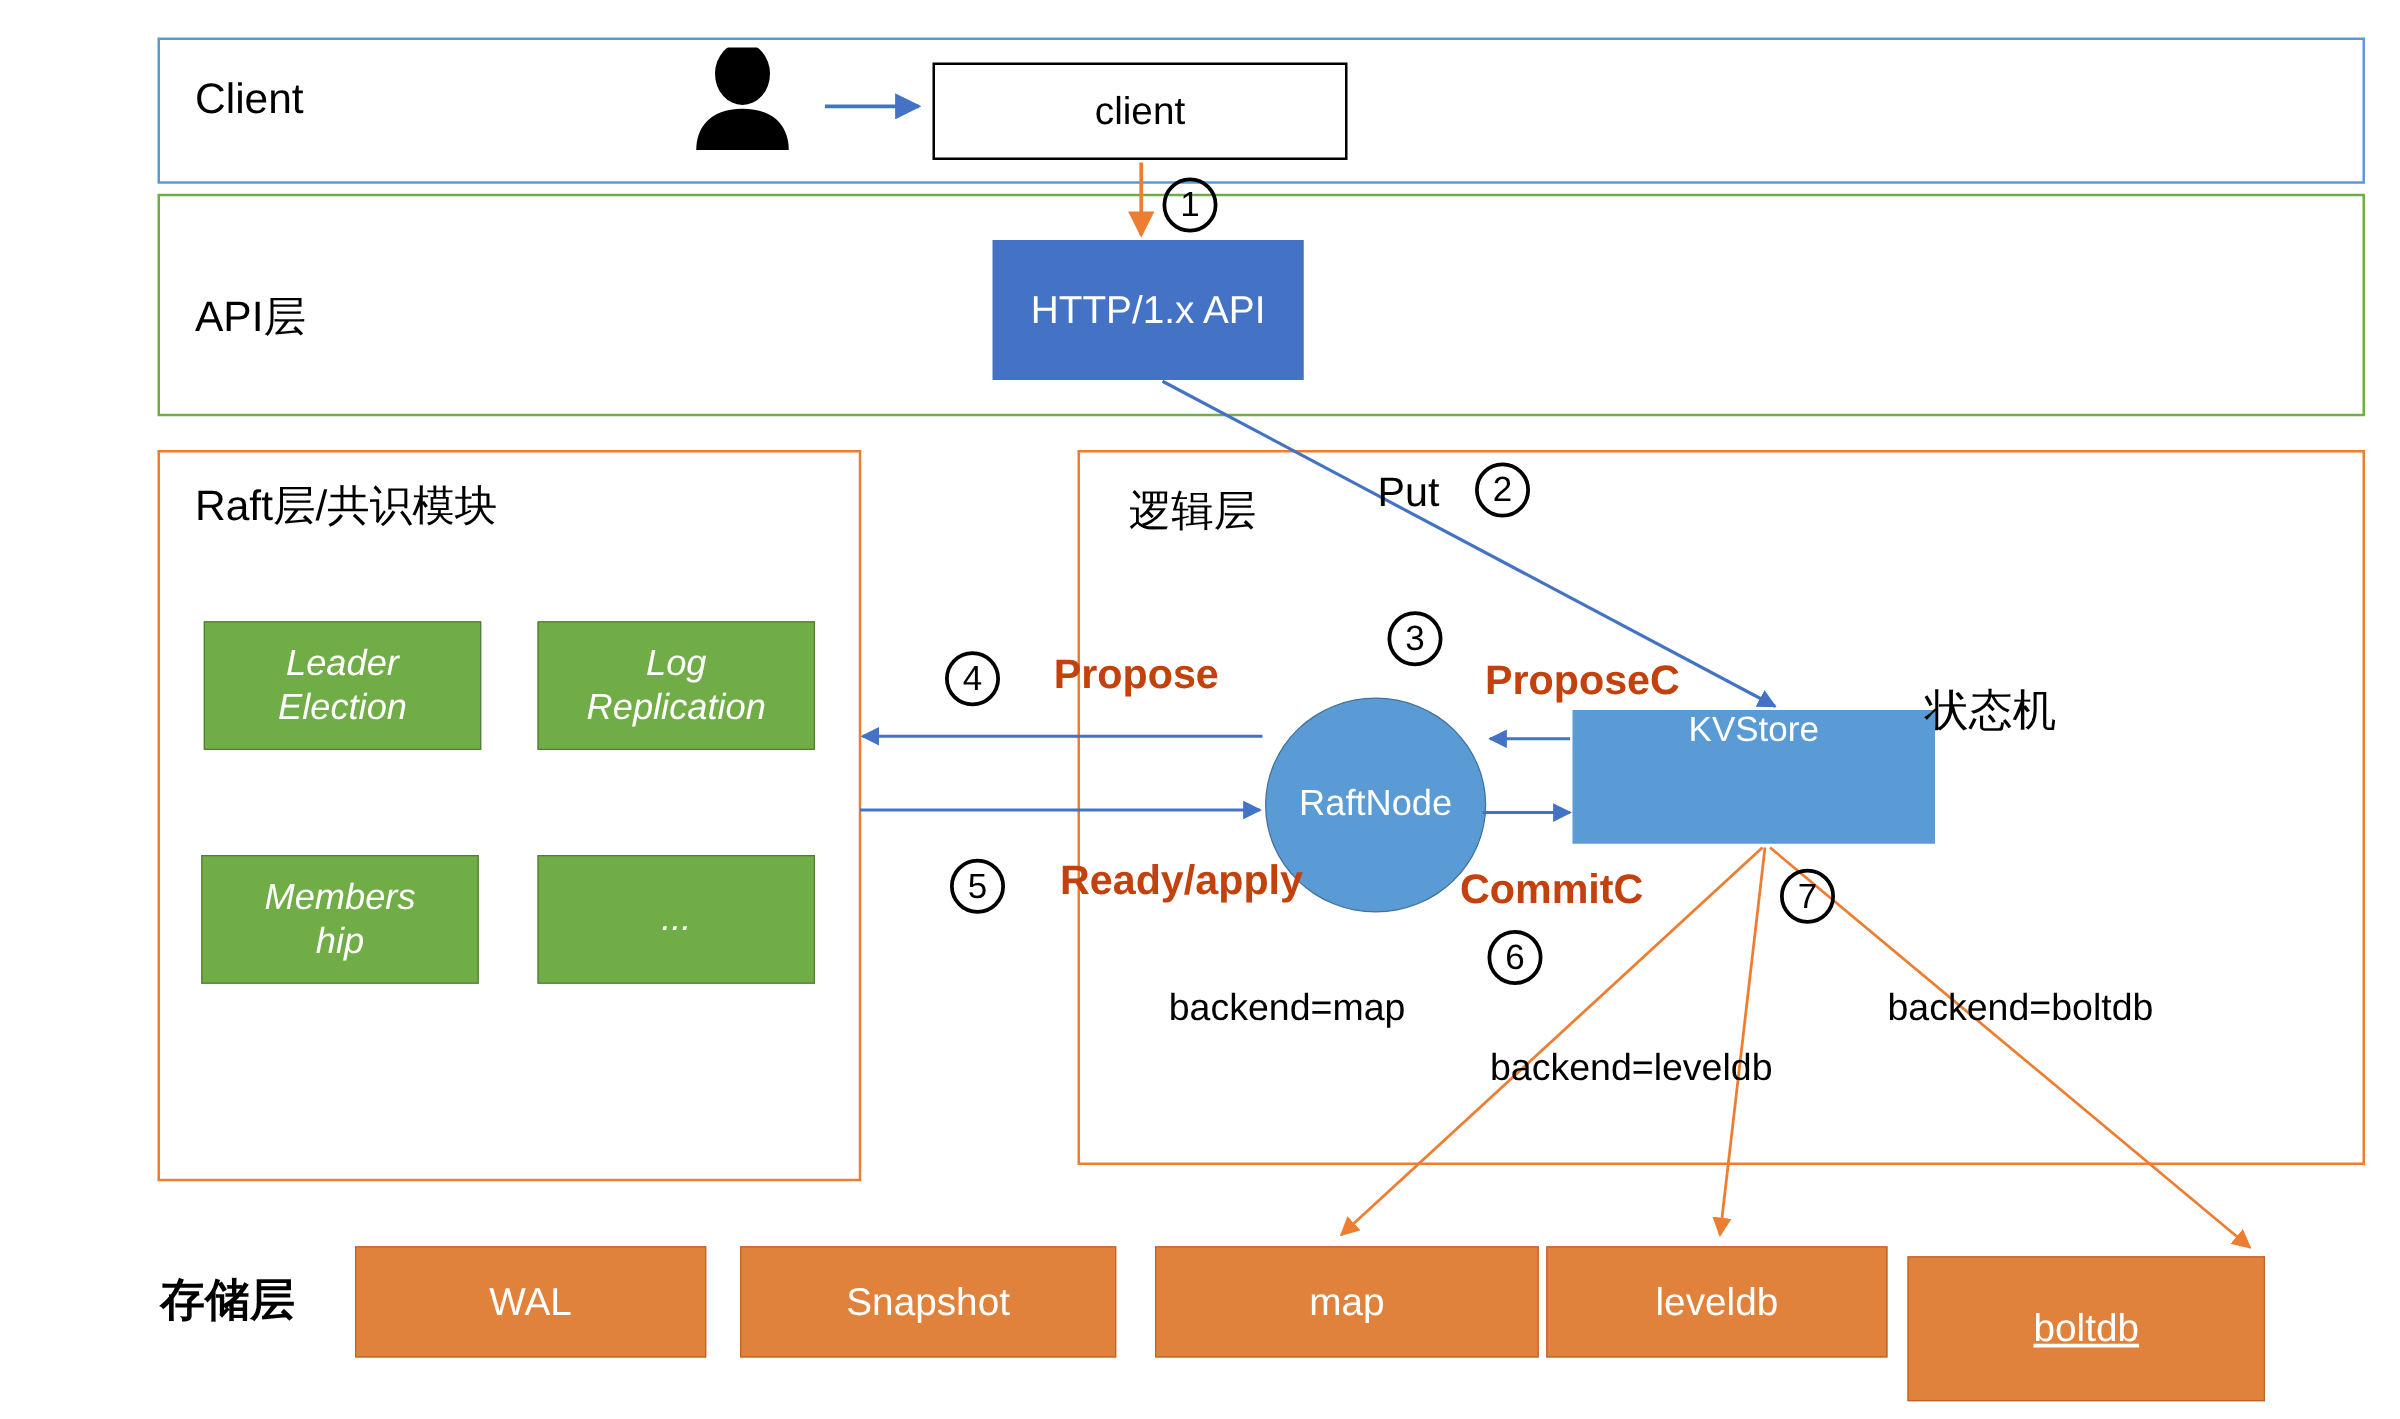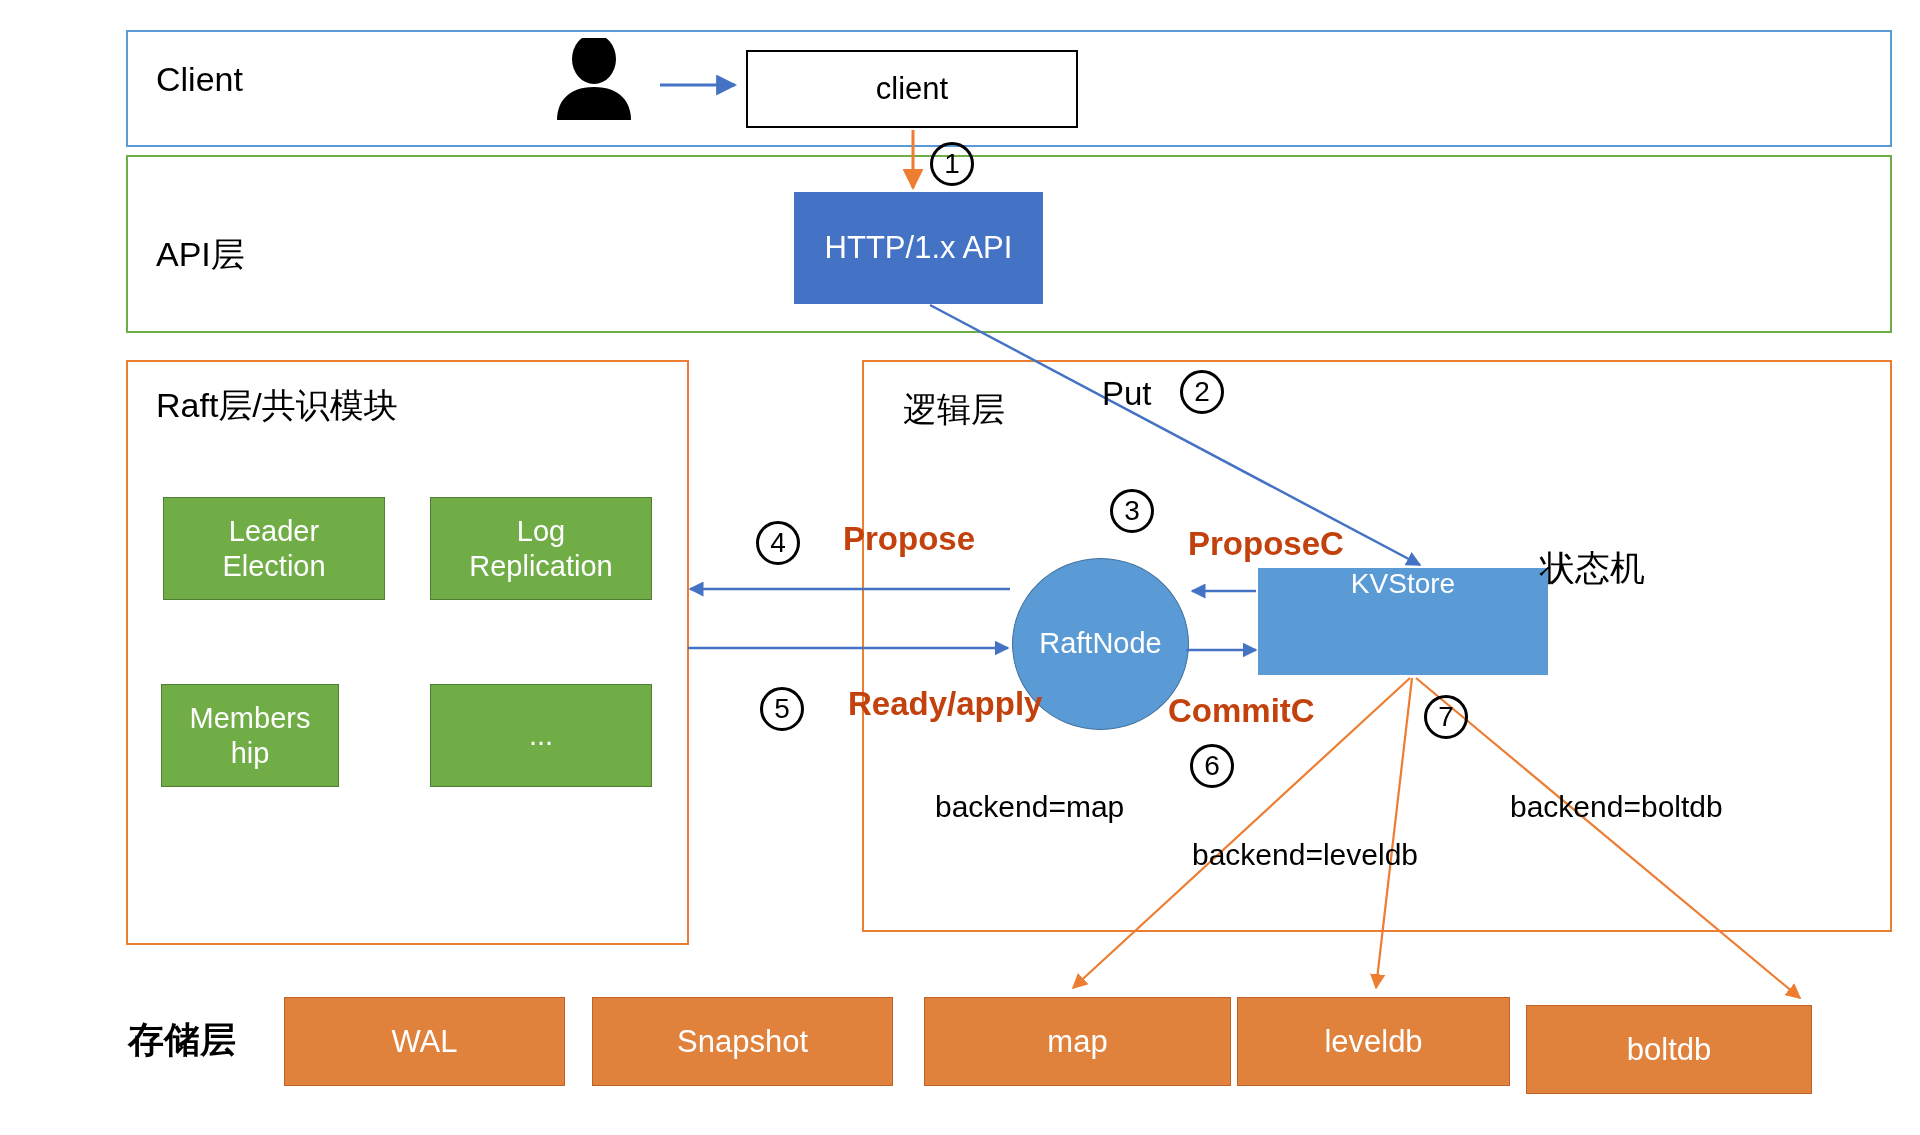--- a/index.html
+++ b/index.html
@@ -27,34 +27,34 @@
        justify-content:center;text-align:center;line-height:1.12;}
   #client-box{left:746px;top:50px;width:332px;height:78px;border:2px solid #000;
               background:#fff;color:#000;font-size:31px;}
   #http-box{left:794px;top:192px;width:249px;height:112px;background:#4472c4;
             color:#fff;font-size:31px;}
   #kvstore-box{left:1258px;top:568px;width:290px;height:107px;background:#5b9bd5;
                color:#fff;font-size:28px;align-items:flex-start;}
 
   .green-box{position:absolute;box-sizing:border-box;background:#70ad47;
              border:1px solid #507e32;color:#fff;font-size:29px;display:flex;
-             align-items:center;justify-content:center;text-align:center;line-height:1.2;}
+             align-items:center;justify-content:center;text-align:center;line-height:1.2;font-style:italic;}
   #g-leader{left:163px;top:497px;width:222px;height:103px;}
   #g-logrep{left:430px;top:497px;width:222px;height:103px;}
-  #g-member{left:161px;top:684px;width:178px;height:103px;}
+  #g-member{left:161px;top:684px;width:222px;height:103px;}
   #g-dots{left:430px;top:684px;width:222px;height:103px;}
 
   .orange-box{position:absolute;box-sizing:border-box;background:#e0813c;
               border:1px solid #c06227;color:#fff;font-size:31px;display:flex;
               align-items:center;justify-content:center;text-align:center;}
   #s-wal{left:284px;top:997px;width:281px;height:89px;}
   #s-snap{left:592px;top:997px;width:301px;height:89px;}
   #s-map{left:924px;top:997px;width:307px;height:89px;}
   #s-leveldb{left:1237px;top:997px;width:273px;height:89px;}
-  #s-boltdb{left:1526px;top:1005px;width:286px;height:89px;}
+  #s-boltdb{left:1526px;top:1005px;width:286px;height:116px;text-decoration:underline;}
 
   
   #raft-node{position:absolute;left:1012px;top:558px;width:175px;height:170px;
              background:#5b9bd5;border:1px solid #41719c;border-radius:50%;
              display:flex;flex-direction:row;align-items:center;
              justify-content:center;color:#fff;font-size:29px;line-height:1.28;}
 
   
   #person-icon{position:absolute;left:545px;top:38px;width:98px;height:82px;}
 

